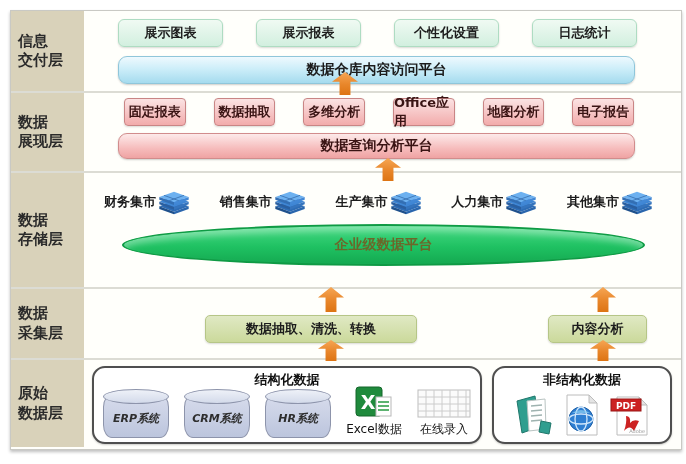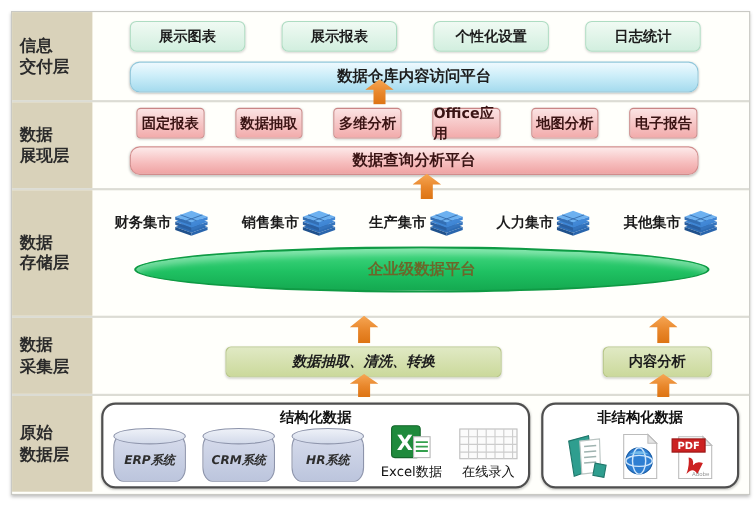--- a/index.html
+++ b/index.html
@@ -28,21 +28,21 @@
   .marts{display:flex;justify-content:space-between;margin:12px 26px 0 20px;}
   .mart{width:88px;display:flex;flex-direction:row;align-items:center;}
   .mart-label{font-size:13px;font-weight:bold;color:#1c1c1c;margin-bottom:3px;white-space:nowrap;}
   .ellipse{margin:3px 0 0 38px;width:523px;height:42px;border-radius:50%;
            background:linear-gradient(180deg,#46da83 0%,#1fc162 55%,#14a950 100%);
            border:2px solid #0f9a44;display:flex;align-items:center;justify-content:center;
            font-size:14px;font-weight:bold;color:#6b672a;box-shadow:inset 0 5px 6px rgba(255,255,255,.35);}
   .olive{position:absolute;height:28px;display:flex;align-items:center;justify-content:center;
          font-size:13px;font-weight:bold;color:#1c1c1c;border-radius:5px;
          background:linear-gradient(180deg,#e0e9c4,#cbd99b);border:1px solid #b6c687;box-shadow:0 1px 2px rgba(0,0,0,.15);}
-  .etl{left:121px;top:26px;width:251px;font-style:italic;}
+  .etl{left:121px;top:26px;width:212px;}
   .ca{left:464px;top:26px;width:99px;}
   .arrow{position:absolute;width:26px;background:linear-gradient(180deg,#f6a654,#e8862a 55%,#dd7413);
          clip-path:polygon(50% 0,100% 42%,71% 42%,71% 100%,29% 100%,29% 42%,0 42%);
          filter:drop-shadow(0 1px 1px rgba(0,0,0,.25));}
   .src-box{position:absolute;top:6px;height:78px;background:#ffffff;border:2px solid #4f4f4f;border-radius:13px;
            box-shadow:0 1px 2px rgba(0,0,0,.2);}
   .src-left{left:8px;width:390px;}
   .src-right{left:408px;width:180px;}
   .src-title{text-align:center;font-size:13px;font-weight:bold;color:#111;margin-top:3px;}
   .src-items{position:absolute;left:0;right:0;top:19px;bottom:4px;display:flex;align-items:flex-end;

